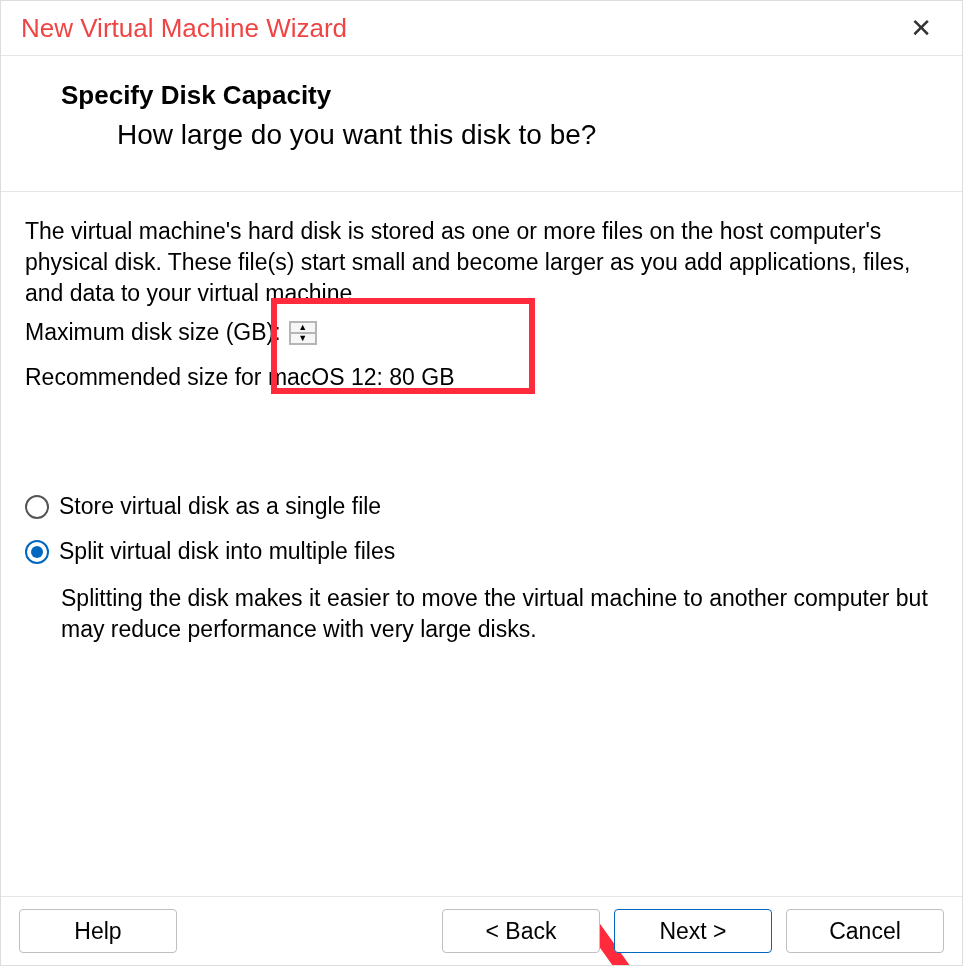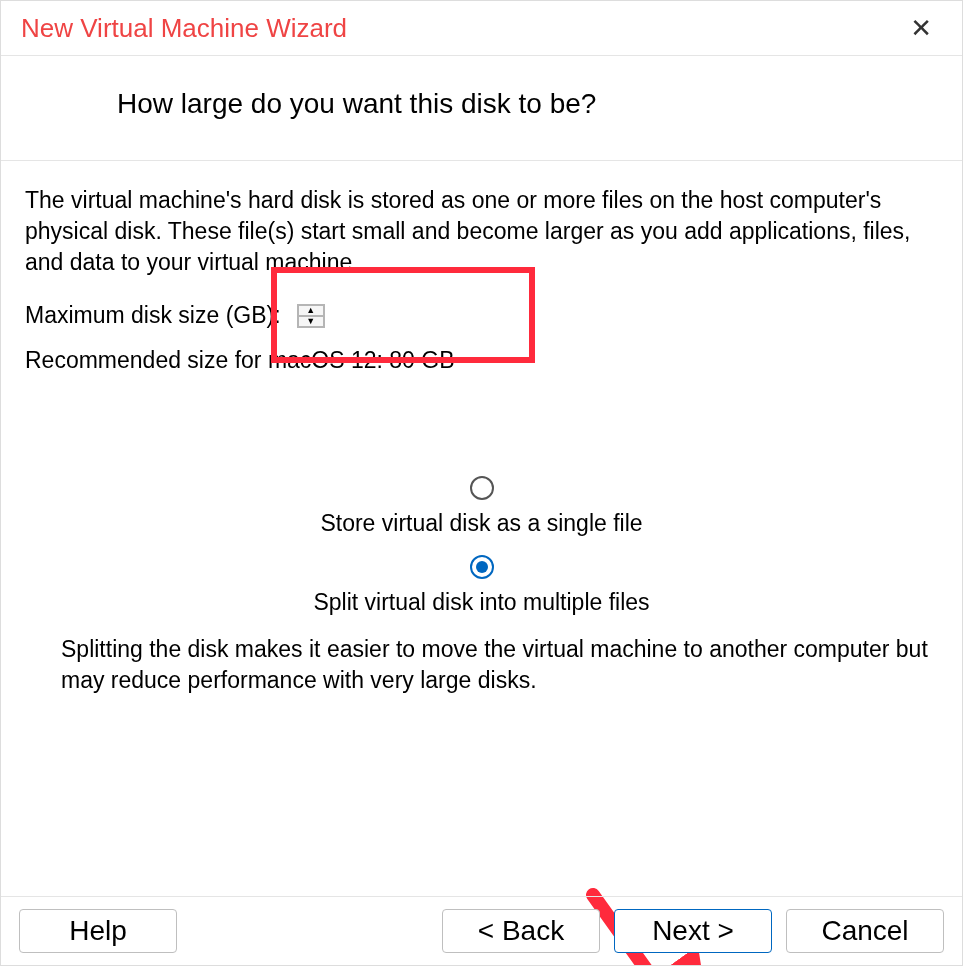--- a/index.html
+++ b/index.html
@@ -53,22 +53,22 @@
       padding: 24px 24px 0 24px;
       position: relative;
     }
     .para {
       font-size: 23px;
       line-height: 1.35;
     }
     .size-row {
       display: flex;
       align-items: center;
-      margin-top: 24px;
-      gap: 8px;
+      margin-top: 10px;
+      gap: 0;
     }
     .size-label {
       font-size: 23px;
     }
     .spinner-wrap {
       display: inline-flex;
       margin-left: 8px;
       border: 1px solid #b5b5b5;
     }
     .spinner-input {
@@ -102,21 +102,20 @@
       font-size: 23px;
     }
     .radio-group {
       margin-top: 102px;
     }
     .radio-row {
       display: flex;
       align-items: center;
       gap: 10px;
       margin-bottom: 18px;
-      flex-direction: column;
     }
     .radio-circle {
       width: 24px;
       height: 24px;
       border-radius: 50%;
       border: 2px solid #555;
       display: inline-flex;
       align-items: center;
       justify-content: center;
       flex-shrink: 0;
@@ -162,21 +161,21 @@
       bottom: 0;
       width: 100%;
       border-top: 1px solid #e5e5e5;
       display: flex;
       padding: 12px 18px;
       gap: 14px;
     }
     .btn {
       height: 44px;
       min-width: 158px;
-      font-size: 28px;
+      font-size: 23px;
       font-family: inherit;
       background: #fff;
       border: 1px solid #bfbfbf;
       border-radius: 4px;
       display: flex;
       align-items: center;
       justify-content: center;
       cursor: default;
     }
     .btn.default {
@@ -190,20 +189,21 @@
 <body>
 
 <div class="title-bar">
   <div class="title">New Virtual Machine Wizard</div>
   <div class="close">
     <span>✕</span>
   </div>
 </div>
 
 <div class="header-panel">
+  <div class="heading">Specify Disk Capacity</div>
   <div class="subheading">How large do you want this disk to be?</div>
 </div>
 
 <div class="content">
 
   <div class="para">The virtual machine's hard disk is stored as one or more files on the host computer's physical disk. These file(s) start small and become larger as you add applications, files, and data to your virtual machine.</div>
 
   <div class="size-row">
     <span class="size-label">Maximum disk size (GB):</span>
     <div class="spinner-wrap">

